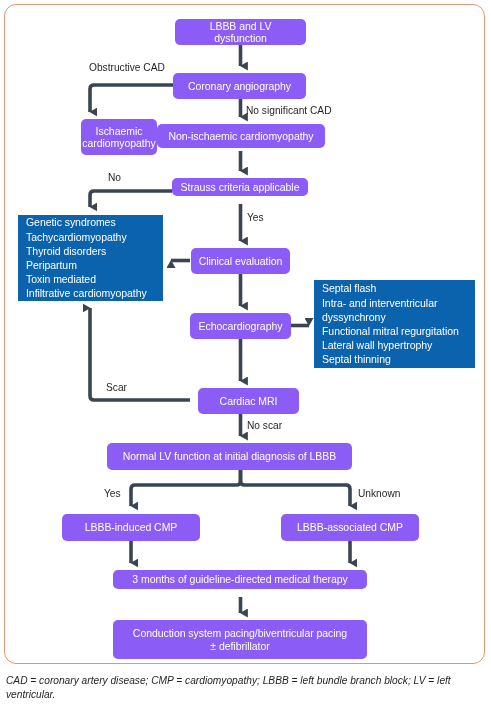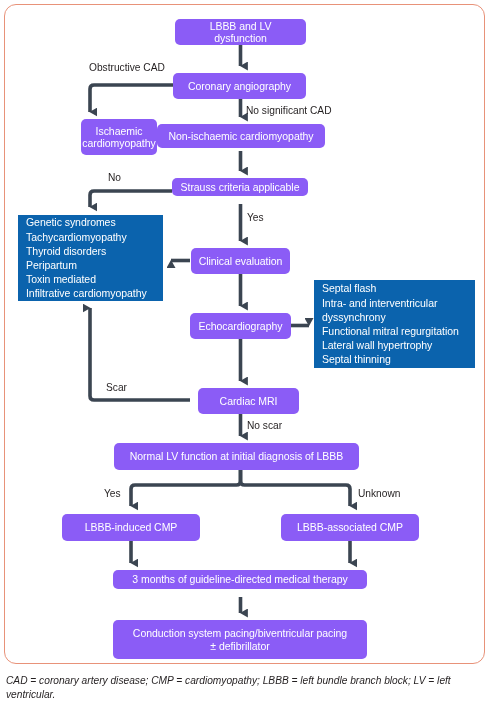--- a/index.html
+++ b/index.html
@@ -108,21 +108,21 @@
   <div class="node" style="left:157px;top:124px;width:168px;height:24px;">Non-ischaemic cardiomyopathy</div>
 
   <div class="node" style="left:172px;top:178px;width:136px;height:18px;text-align:center;">Strauss criteria applicable</div>
 
   <div class="node" style="left:191px;top:248px;width:99px;height:26px;">Clinical evaluation</div>
 
   <div class="node" style="left:190px;top:313px;width:101px;height:26px;">Echocardiography</div>
 
   <div class="node" style="left:190px;top:388px;width:101px;height:26px;margin-left:8px;">Cardiac MRI</div>
 
-  <div class="node" style="left:114px;top:443px;width:245px;height:27px;">Normal LV function at initial diagnosis of LBBB</div>
+  <div class="node" style="left:107px;top:443px;width:245px;height:27px;">Normal LV function at initial diagnosis of LBBB</div>
 
   <div class="node" style="left:62px;top:514px;width:138px;height:27px;">LBBB-induced CMP</div>
 
   <div class="node" style="left:281px;top:514px;width:138px;height:27px;">LBBB-associated CMP</div>
 
   <div class="node" style="left:113px;top:570px;width:254px;height:19px;">3 months of guideline-directed medical therapy</div>
 
   <div class="node" style="left:113px;top:620px;width:254px;height:39px;white-space:pre-line;">Conduction system pacing/biventricular pacing
 ± defibrillator</div>
 

